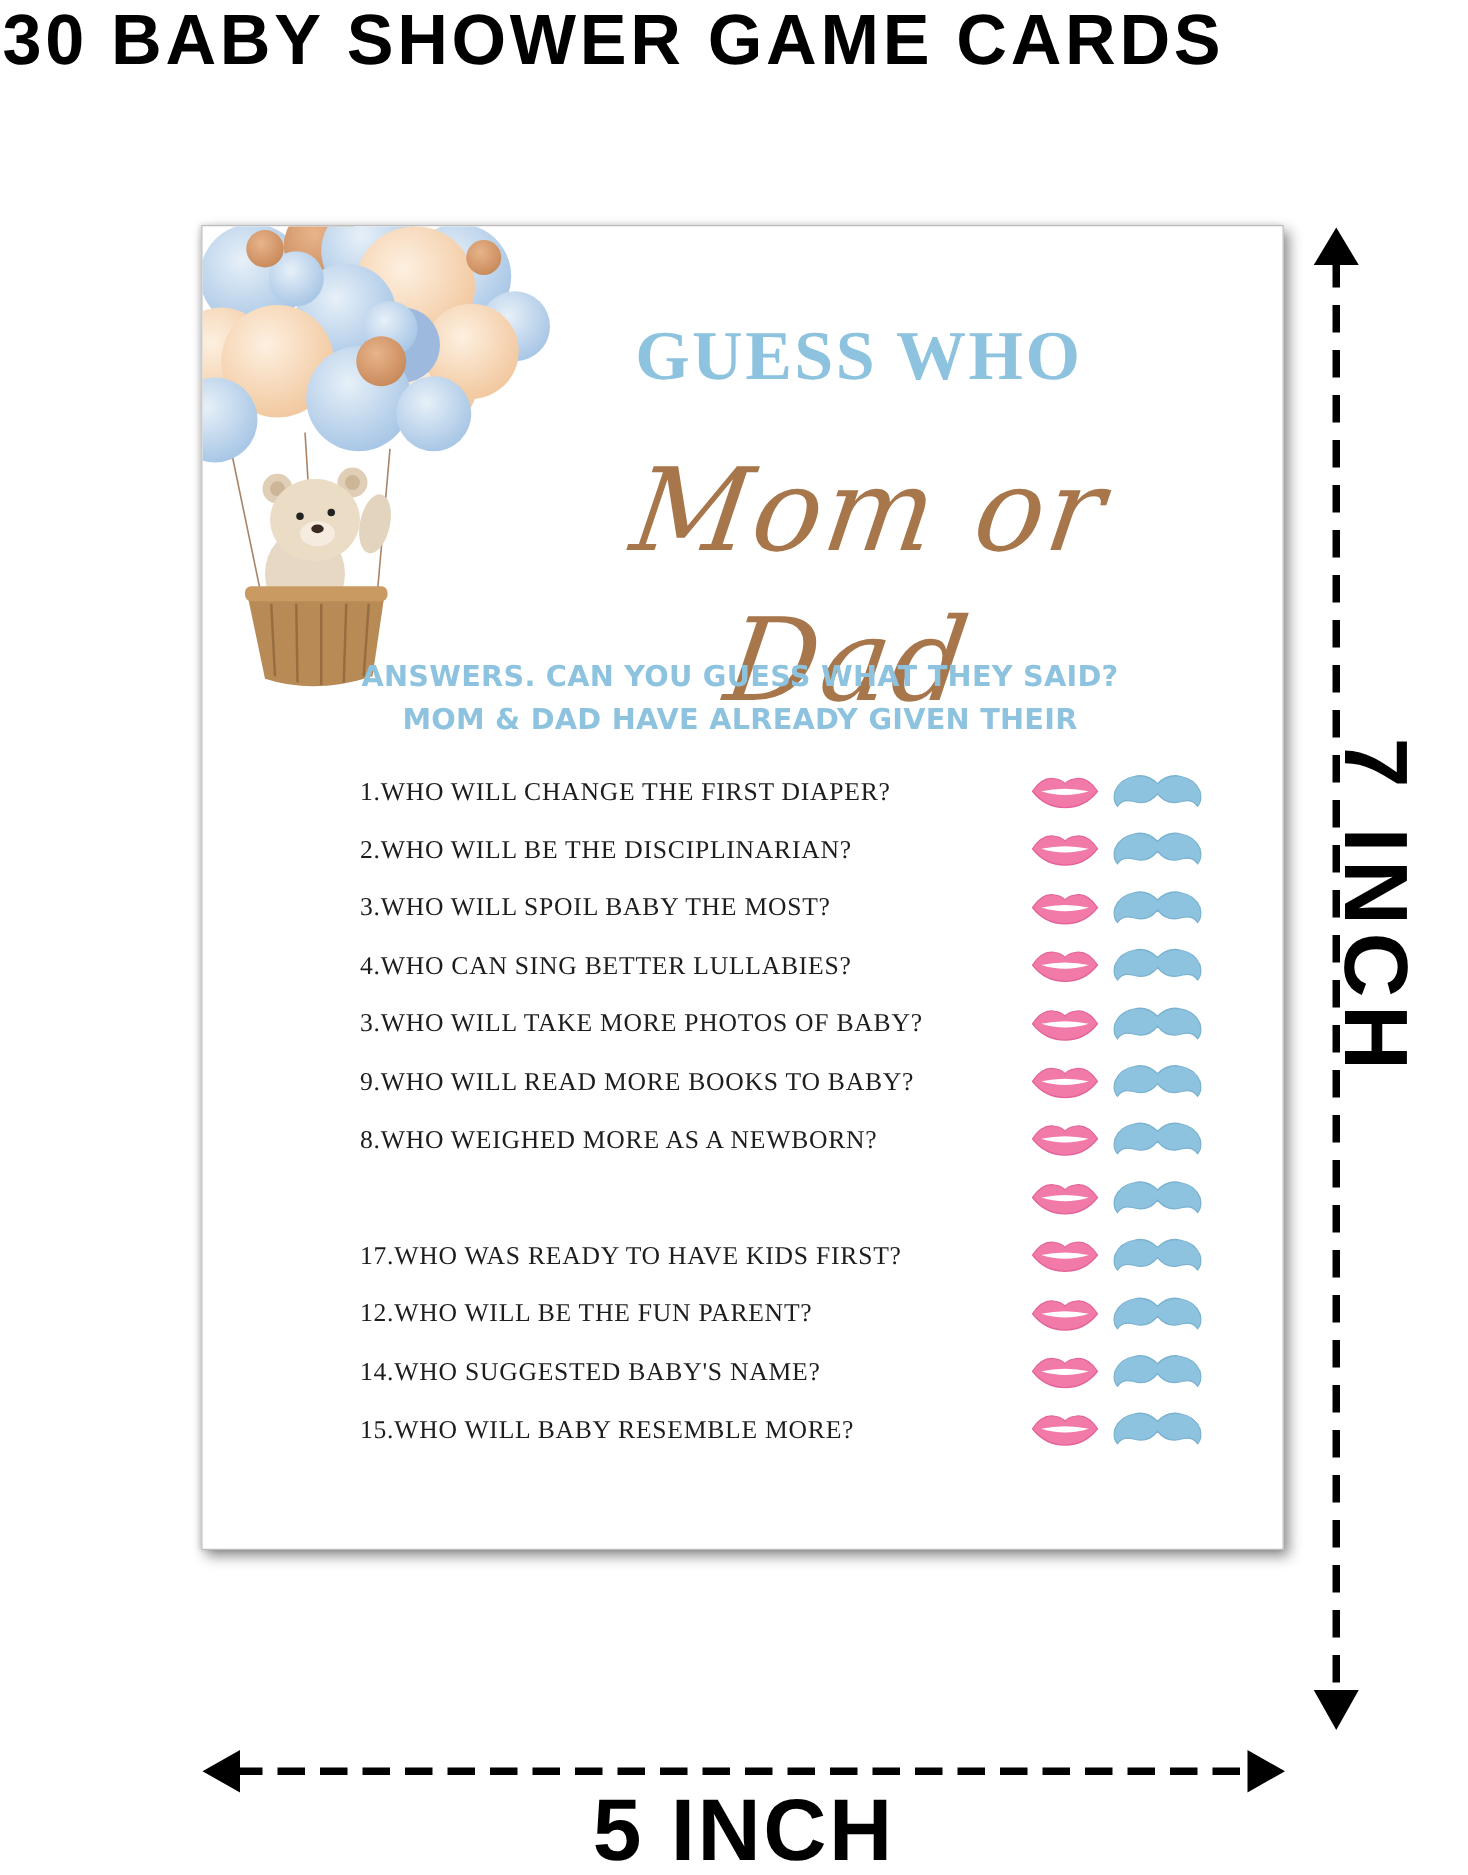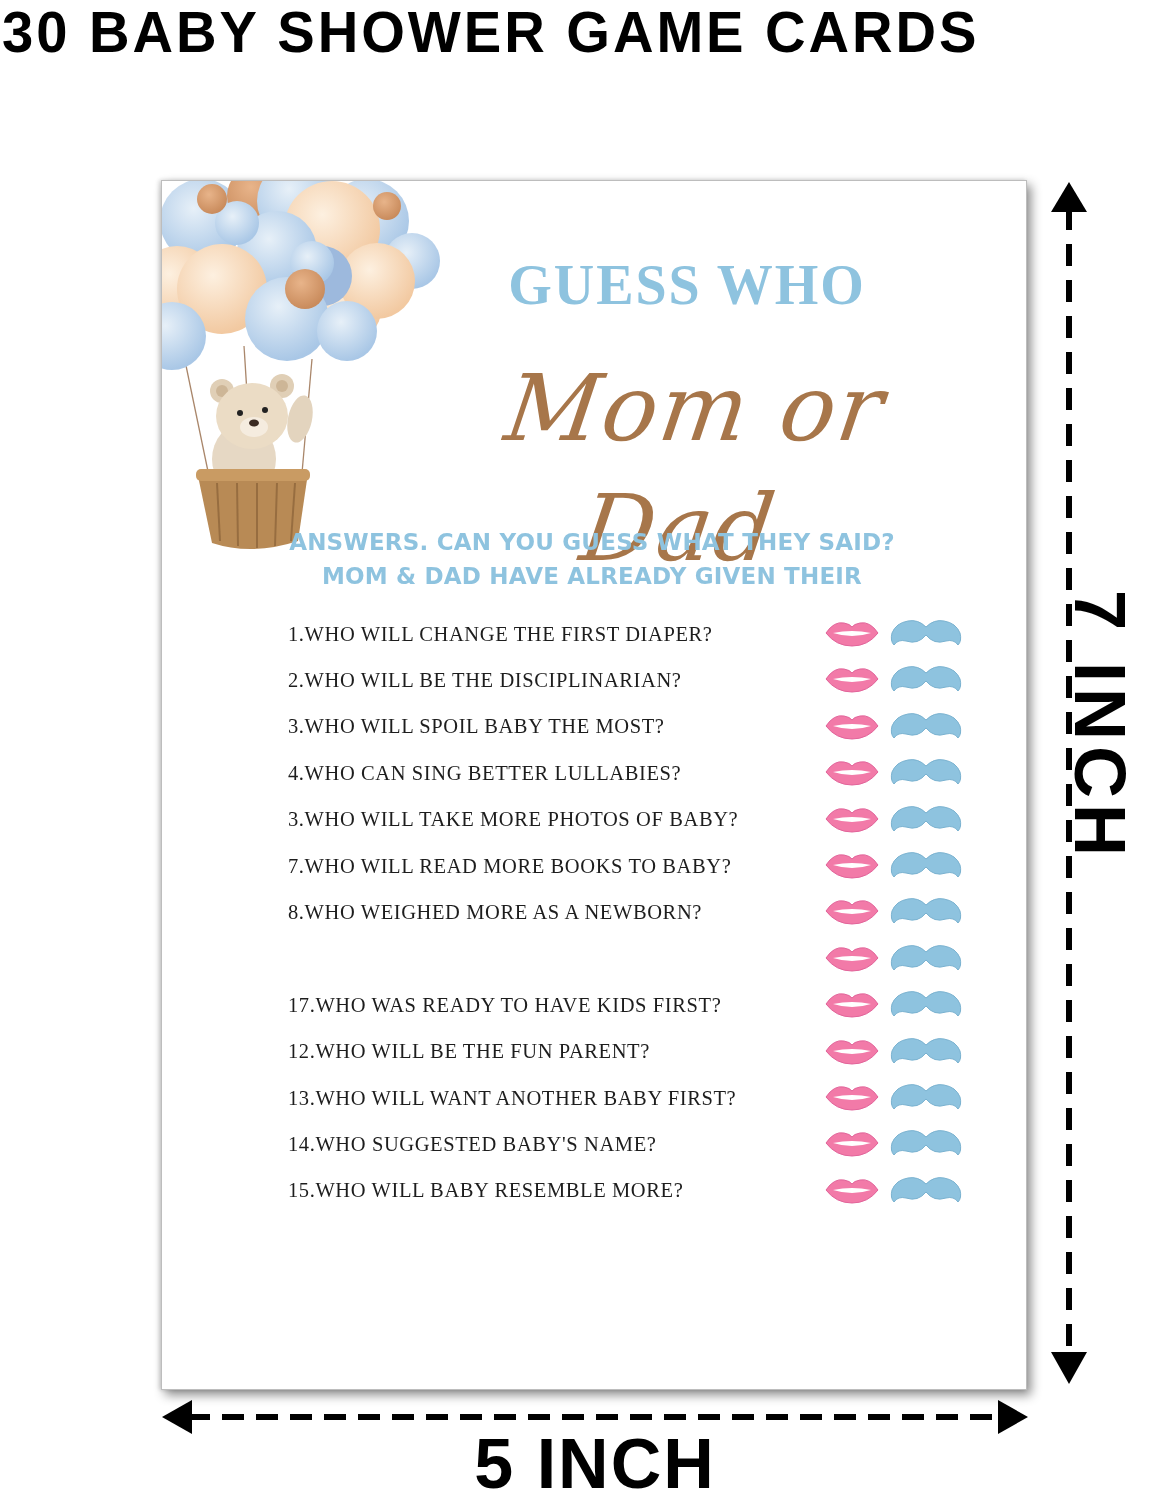--- a/index.html
+++ b/index.html
@@ -8,21 +8,21 @@
 
   .headline {
     position: absolute; left: 0; top: 2px; width: 1174px; height: 60px;
     font-family: "Liberation Sans", sans-serif; font-weight: 700;
     font-size: 57px; letter-spacing: 3px; line-height: 60px; color: #000;
     white-space: nowrap; text-align: left; padding-left: 2px;
     transform: scaleX(0.985); transform-origin: left center;
   }
 
   .card {
-    position: absolute; left: 161px; top: 180px; width: 866px; height: 1210px;
+    position: absolute; left: 161px; top: 180px; width: 866px; height: 1060px;
     background: #ffffff;
     border: 1px solid #bdbdbd;
     box-shadow: 4px 5px 10px rgba(0,0,0,0.45), -2px 0 4px rgba(0,0,0,0.15);
     overflow: hidden;
   }
 
   .illustration { position: absolute; left: 0; top: 0; width: 280px; height: 420px; }
 
   .title-guess {
     position: absolute; left: 330px; top: 74px; width: 390px; text-align: center;
@@ -202,21 +202,21 @@
       <svg class="lips" width="56" height="28" viewBox="0 0 56 28">
         <path d="M2 14 Q10 2 20 4 Q26 5 28 8 Q30 5 36 4 Q46 2 54 14 Q44 27 28 27 Q12 27 2 14 Z" fill="#f27aa8" stroke="#e2649a" stroke-width="1"></path>
         <path d="M9 14 Q28 10 47 14 Q28 20 9 14 Z" fill="#ffffff"></path>
       </svg>
       <svg class="mustache" width="72" height="28" viewBox="0 0 72 28">
         <path d="M36 8 Q28 0 18 2 Q6 4 2 14 Q0 22 4 26 Q8 20 16 22 Q28 26 36 16 Q44 26 56 22 Q64 20 68 26 Q72 22 70 14 Q66 4 54 2 Q44 0 36 8 Z" fill="#8ec3df" stroke="#7ab2d0" stroke-width="1"></path>
       </svg>
     </div>
   </div>
       <div class="q-row">
-    <span class="q-text">7.WHO WILL READ MORE BOOKS TO BABY?</span>
+    <span class="q-text">9.WHO WILL READ MORE BOOKS TO BABY?</span>
     <div class="q-icons">
       <svg class="lips" width="56" height="28" viewBox="0 0 56 28">
         <path d="M2 14 Q10 2 20 4 Q26 5 28 8 Q30 5 36 4 Q46 2 54 14 Q44 27 28 27 Q12 27 2 14 Z" fill="#f27aa8" stroke="#e2649a" stroke-width="1"></path>
         <path d="M9 14 Q28 10 47 14 Q28 20 9 14 Z" fill="#ffffff"></path>
       </svg>
       <svg class="mustache" width="72" height="28" viewBox="0 0 72 28">
         <path d="M36 8 Q28 0 18 2 Q6 4 2 14 Q0 22 4 26 Q8 20 16 22 Q28 26 36 16 Q44 26 56 22 Q64 20 68 26 Q72 22 70 14 Q66 4 54 2 Q44 0 36 8 Z" fill="#8ec3df" stroke="#7ab2d0" stroke-width="1"></path>
       </svg>
     </div>
   </div>
@@ -250,32 +250,20 @@
         <path d="M2 14 Q10 2 20 4 Q26 5 28 8 Q30 5 36 4 Q46 2 54 14 Q44 27 28 27 Q12 27 2 14 Z" fill="#f27aa8" stroke="#e2649a" stroke-width="1"></path>
         <path d="M9 14 Q28 10 47 14 Q28 20 9 14 Z" fill="#ffffff"></path>
       </svg>
       <svg class="mustache" width="72" height="28" viewBox="0 0 72 28">
         <path d="M36 8 Q28 0 18 2 Q6 4 2 14 Q0 22 4 26 Q8 20 16 22 Q28 26 36 16 Q44 26 56 22 Q64 20 68 26 Q72 22 70 14 Q66 4 54 2 Q44 0 36 8 Z" fill="#8ec3df" stroke="#7ab2d0" stroke-width="1"></path>
       </svg>
     </div>
   </div>
       <div class="q-row">
     <span class="q-text">12.WHO WILL BE THE FUN PARENT?</span>
-    <div class="q-icons">
-      <svg class="lips" width="56" height="28" viewBox="0 0 56 28">
-        <path d="M2 14 Q10 2 20 4 Q26 5 28 8 Q30 5 36 4 Q46 2 54 14 Q44 27 28 27 Q12 27 2 14 Z" fill="#f27aa8" stroke="#e2649a" stroke-width="1"></path>
-        <path d="M9 14 Q28 10 47 14 Q28 20 9 14 Z" fill="#ffffff"></path>
-      </svg>
-      <svg class="mustache" width="72" height="28" viewBox="0 0 72 28">
-        <path d="M36 8 Q28 0 18 2 Q6 4 2 14 Q0 22 4 26 Q8 20 16 22 Q28 26 36 16 Q44 26 56 22 Q64 20 68 26 Q72 22 70 14 Q66 4 54 2 Q44 0 36 8 Z" fill="#8ec3df" stroke="#7ab2d0" stroke-width="1"></path>
-      </svg>
-    </div>
-  </div>
-      <div class="q-row">
-    <span class="q-text">13.WHO WILL WANT ANOTHER BABY FIRST?</span>
     <div class="q-icons">
       <svg class="lips" width="56" height="28" viewBox="0 0 56 28">
         <path d="M2 14 Q10 2 20 4 Q26 5 28 8 Q30 5 36 4 Q46 2 54 14 Q44 27 28 27 Q12 27 2 14 Z" fill="#f27aa8" stroke="#e2649a" stroke-width="1"></path>
         <path d="M9 14 Q28 10 47 14 Q28 20 9 14 Z" fill="#ffffff"></path>
       </svg>
       <svg class="mustache" width="72" height="28" viewBox="0 0 72 28">
         <path d="M36 8 Q28 0 18 2 Q6 4 2 14 Q0 22 4 26 Q8 20 16 22 Q28 26 36 16 Q44 26 56 22 Q64 20 68 26 Q72 22 70 14 Q66 4 54 2 Q44 0 36 8 Z" fill="#8ec3df" stroke="#7ab2d0" stroke-width="1"></path>
       </svg>
     </div>
   </div>

